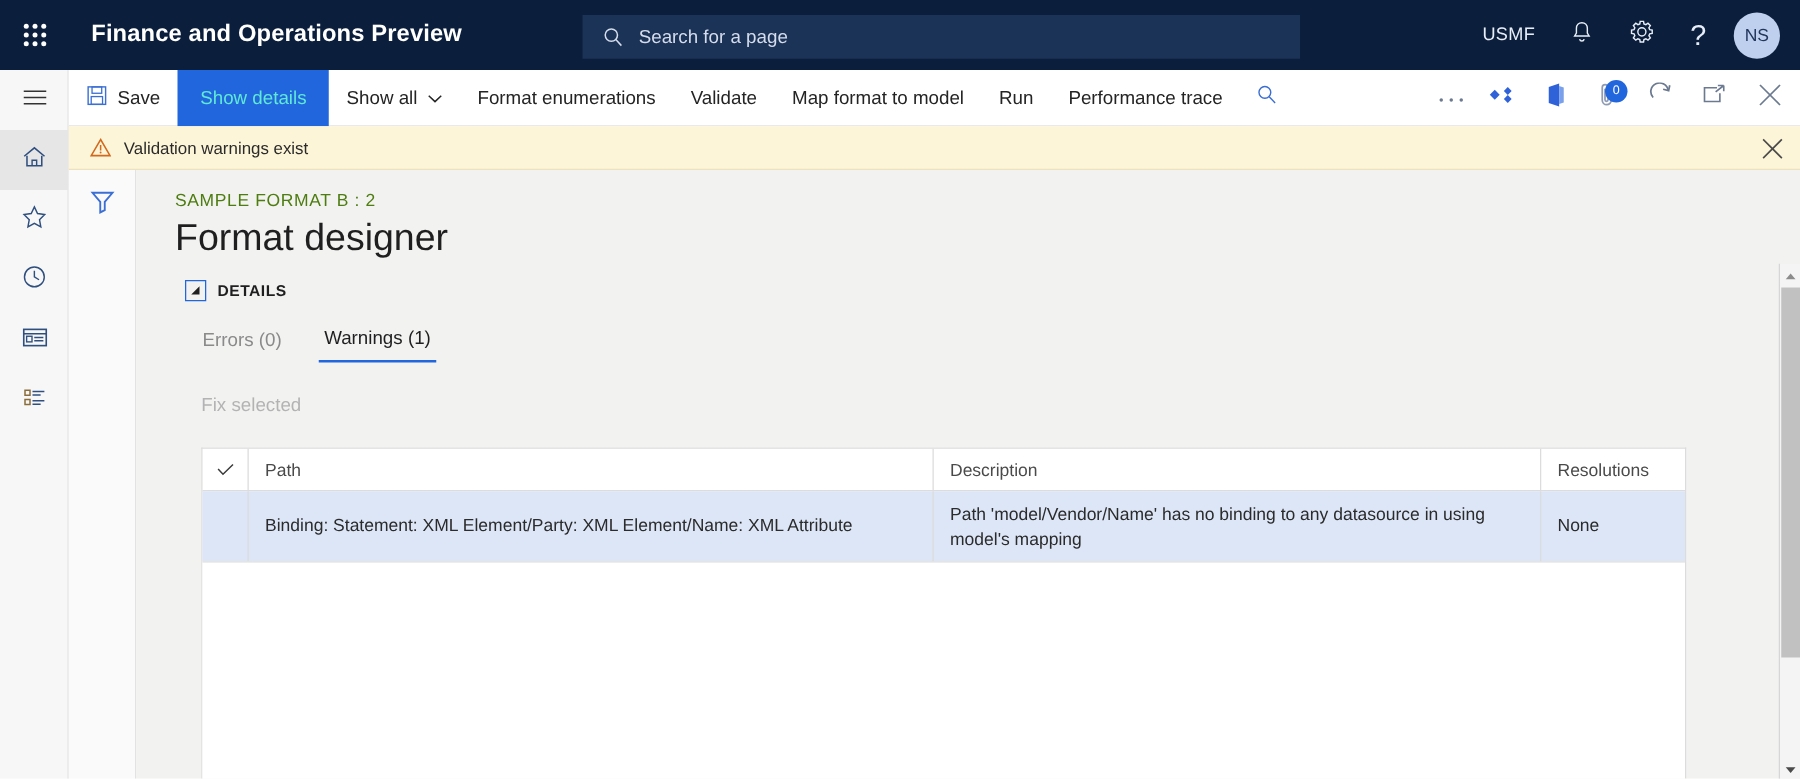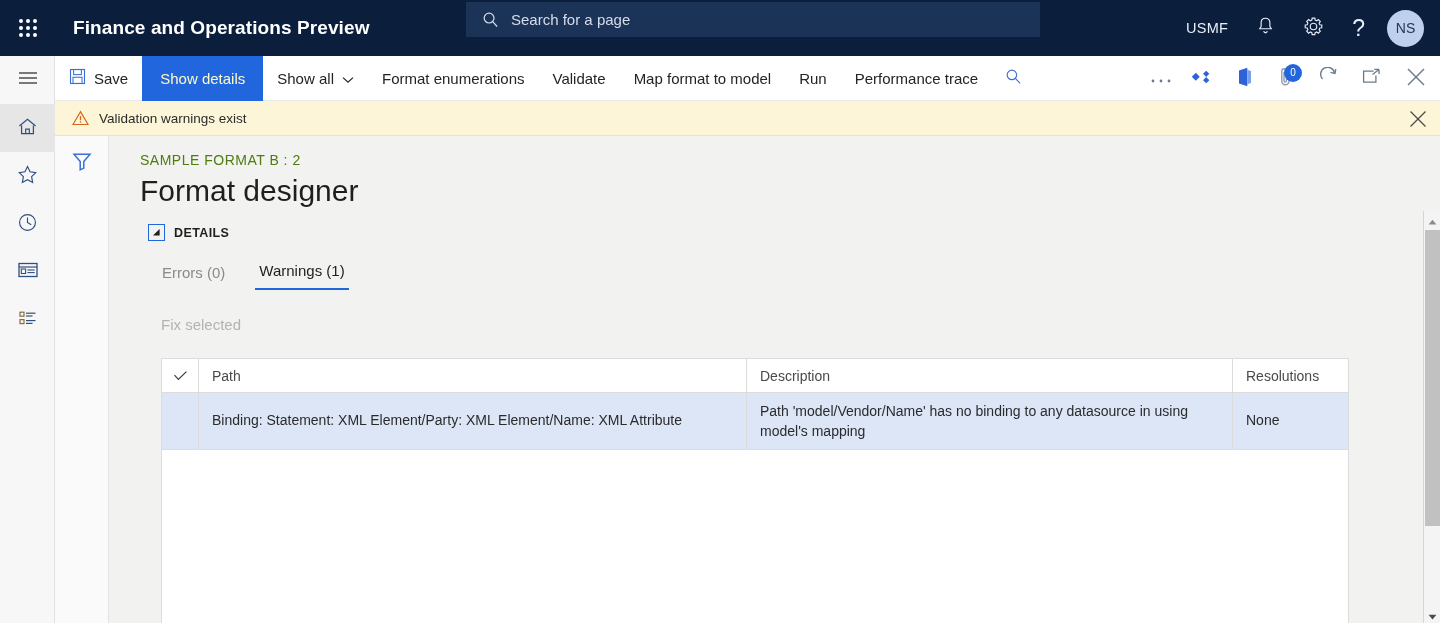--- a/index.html
+++ b/index.html
@@ -24,21 +24,21 @@
   .waffle-grid {
     display: grid; grid-template-columns: repeat(3, 4px);
     grid-template-rows: repeat(3, 4px); gap: 3px;
   }
   .waffle-grid i { display: block; width: 4px; height: 4px; background: #fff; border-radius: 50%; }
   .app-title {
     color: #ffffff; font-size: 19px; font-weight: bold;
     margin-left: 25px; letter-spacing: .1px; white-space: nowrap;
   }
   .search-wrap {
-    position: absolute; left: 466px; top: 2px; width: 574px; height: 35px;
+    position: absolute; left: 466px; top: 12px; width: 574px; height: 35px;
     background: #1b3357; display: flex; align-items: center; cursor: text;
   }
   .search-ico { margin-left: 16px; margin-right: 12px; display: flex; }
   .search-txt { color: #d5dceb; font-size: 15px; }
   .hdr-right {
     position: absolute; right: 0; top: 0; height: 56px;
     display: flex; align-items: center; gap: 0;
   }
   .hdr-item {
     height: 56px; display: flex; align-items: center; justify-content: center;
@@ -65,21 +65,21 @@
   
   .toolbar {
     position: absolute; left: 55px; top: 56px; width: 1385px; height: 45px;
     background: #ffffff; border-bottom: 1px solid #e9e9e9;
     display: flex; align-items: center;
   }
   .tb-btn {
     height: 45px; display: flex; align-items: center; gap: 8px;
     padding: 0 14px; font-size: 15px; color: #242424; cursor: pointer; white-space: nowrap;
   }
-  .tb-btn.primary { background: #2266dd; color: #fef9c3; padding: 0 18px; text-align: center; }
+  .tb-btn.primary { background: #2266dd; color: #5eead4; padding: 0 18px; text-align: center; }
   .tb-right { position: absolute; right: 0; top: 0; height: 45px; display: flex; align-items: center; }
   .tb-ico { width: 42px; height: 45px; display: flex; align-items: center; justify-content: center; cursor: pointer; }
   .badge {
     position: absolute; width: 18px; height: 18px; border-radius: 50%;
     background: #2266dd; color: #fff; font-size: 10px;
     display: flex; align-items: center; justify-content: center;
     margin-left: 12px; margin-top: -12px;
   }
 
   

